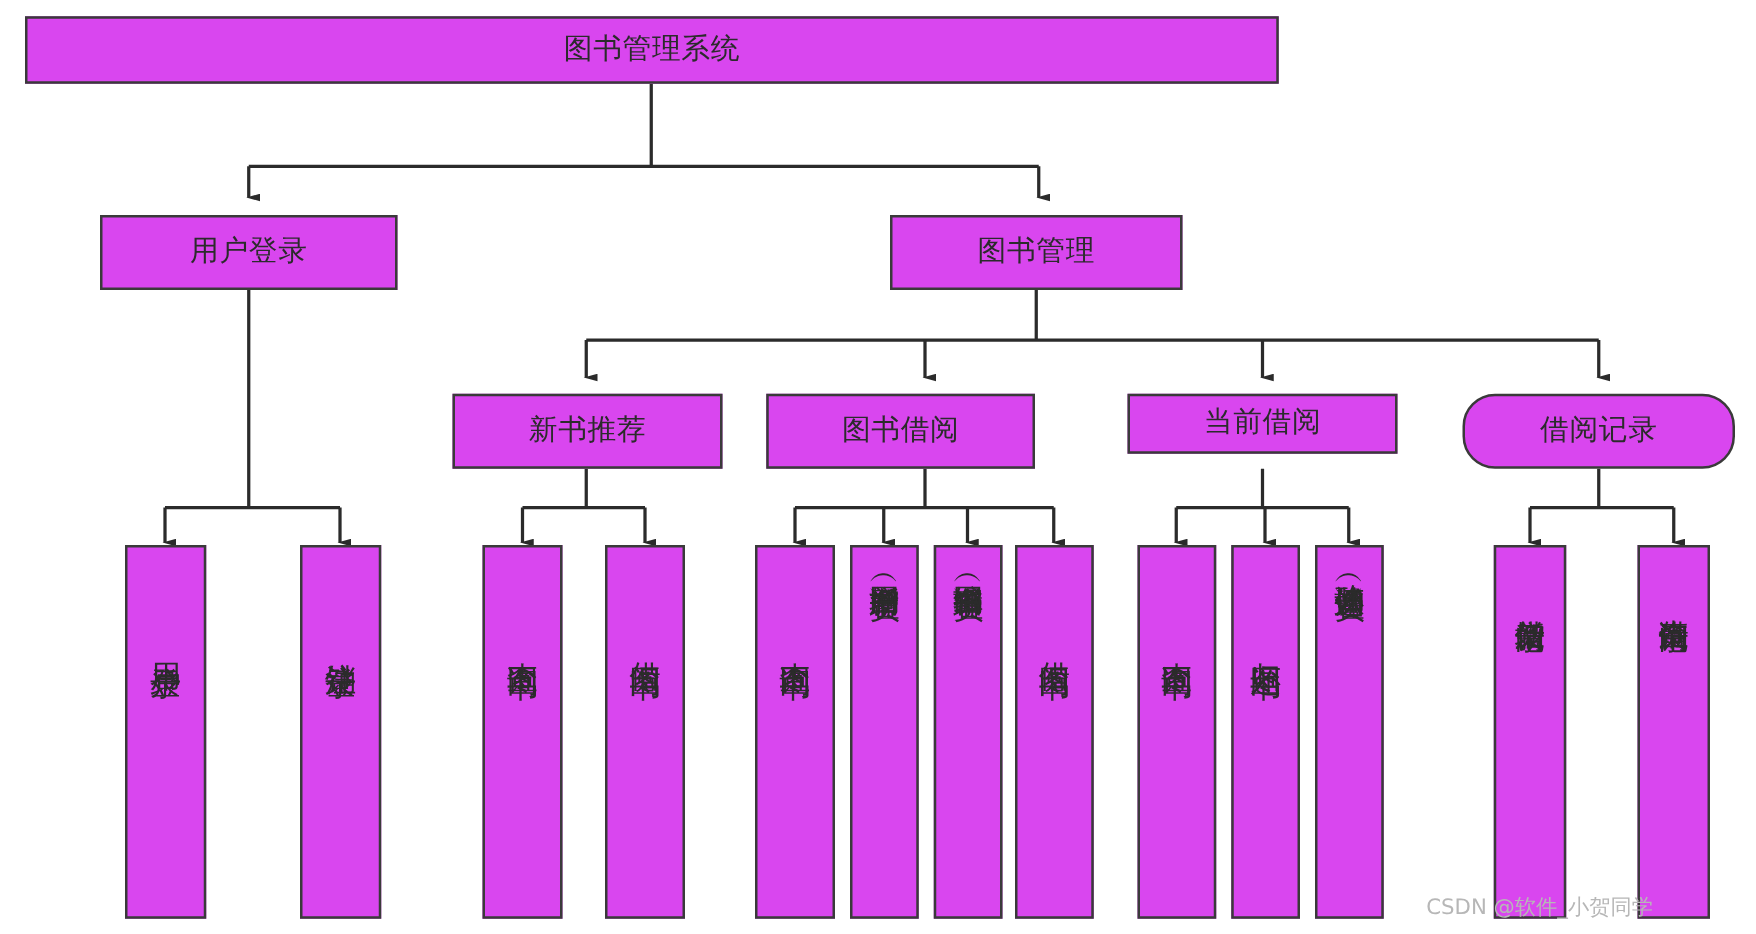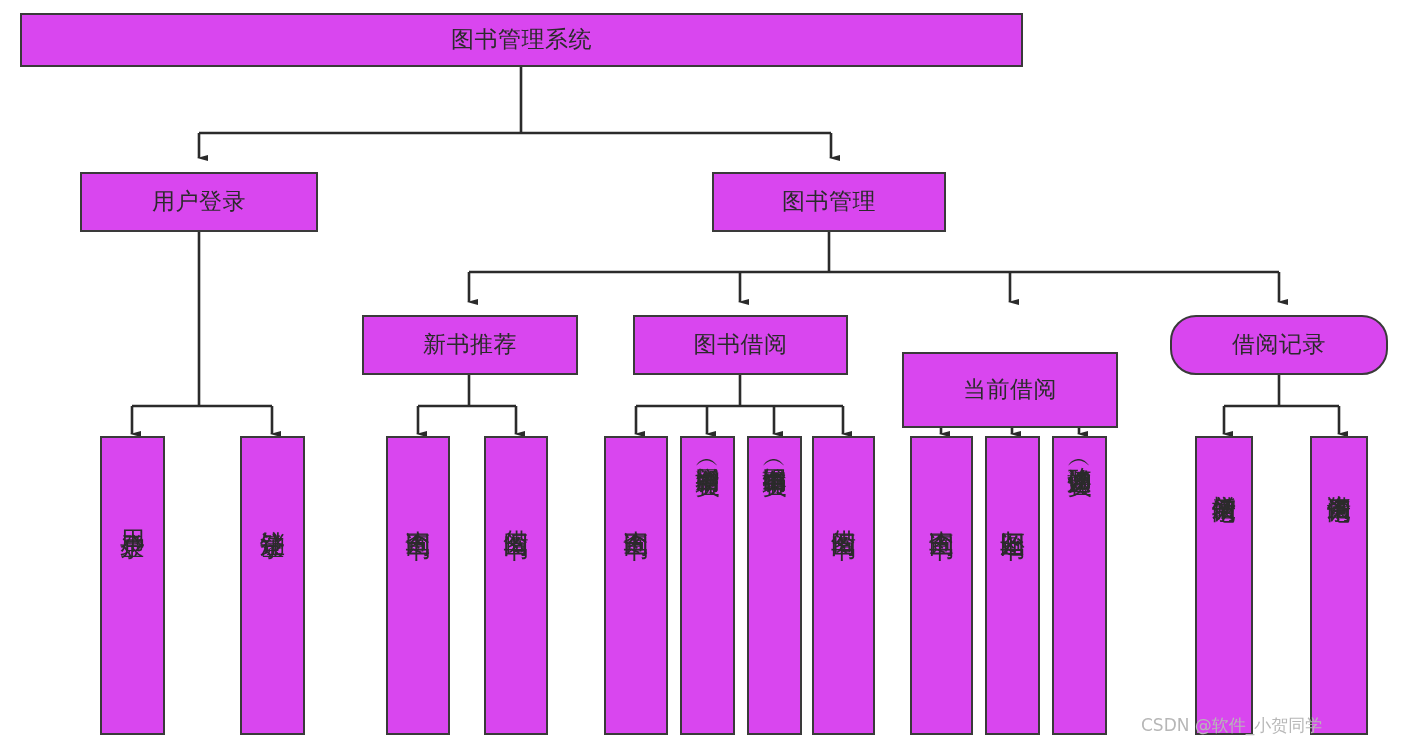--- a/index.html
+++ b/index.html
@@ -134,24 +134,24 @@
   <div class="node horizontal" style="left:80px; top:172px; width:238px; height:60px;">
     <span class="node-label">用户登录</span>
   </div>
   <div class="node horizontal" style="left:712px; top:172px; width:234px; height:60px;">
     <span class="node-label">图书管理</span>
   </div>
 
   <div class="node horizontal" style="left:362px; top:315px; width:216px; height:60px;">
     <span class="node-label">新书推荐</span>
   </div>
-  <div class="node horizontal" style="left:633px; top:315px; width:215px; height:60px;">
+  <div class="node horizontal" style="left:613px; top:315px; width:215px; height:60px;">
     <span class="node-label">图书借阅</span>
   </div>
-  <div class="node horizontal" style="left:902px; top:315px; width:216px; height:76px;margin-top:37px;">
+  <div class="node horizontal" style="left:902px; top:315px; width:216px; height:48px;">
     <span class="node-label">当前借阅</span>
   </div>
   <div class="node horizontal" style="left:1170px; top:315px; width:218px; height:60px;border-radius:26px;">
     <span class="node-label">借阅记录</span>
   </div>
 
   <div class="node vertical" style="left:100px; top:436px; width:65px; height:299px; padding-top:72px;">
     <span class="node-label">用户登录</span>
   </div>
   <div class="node vertical" style="left:240px; top:436px; width:65px; height:299px; padding-top:72px;">

